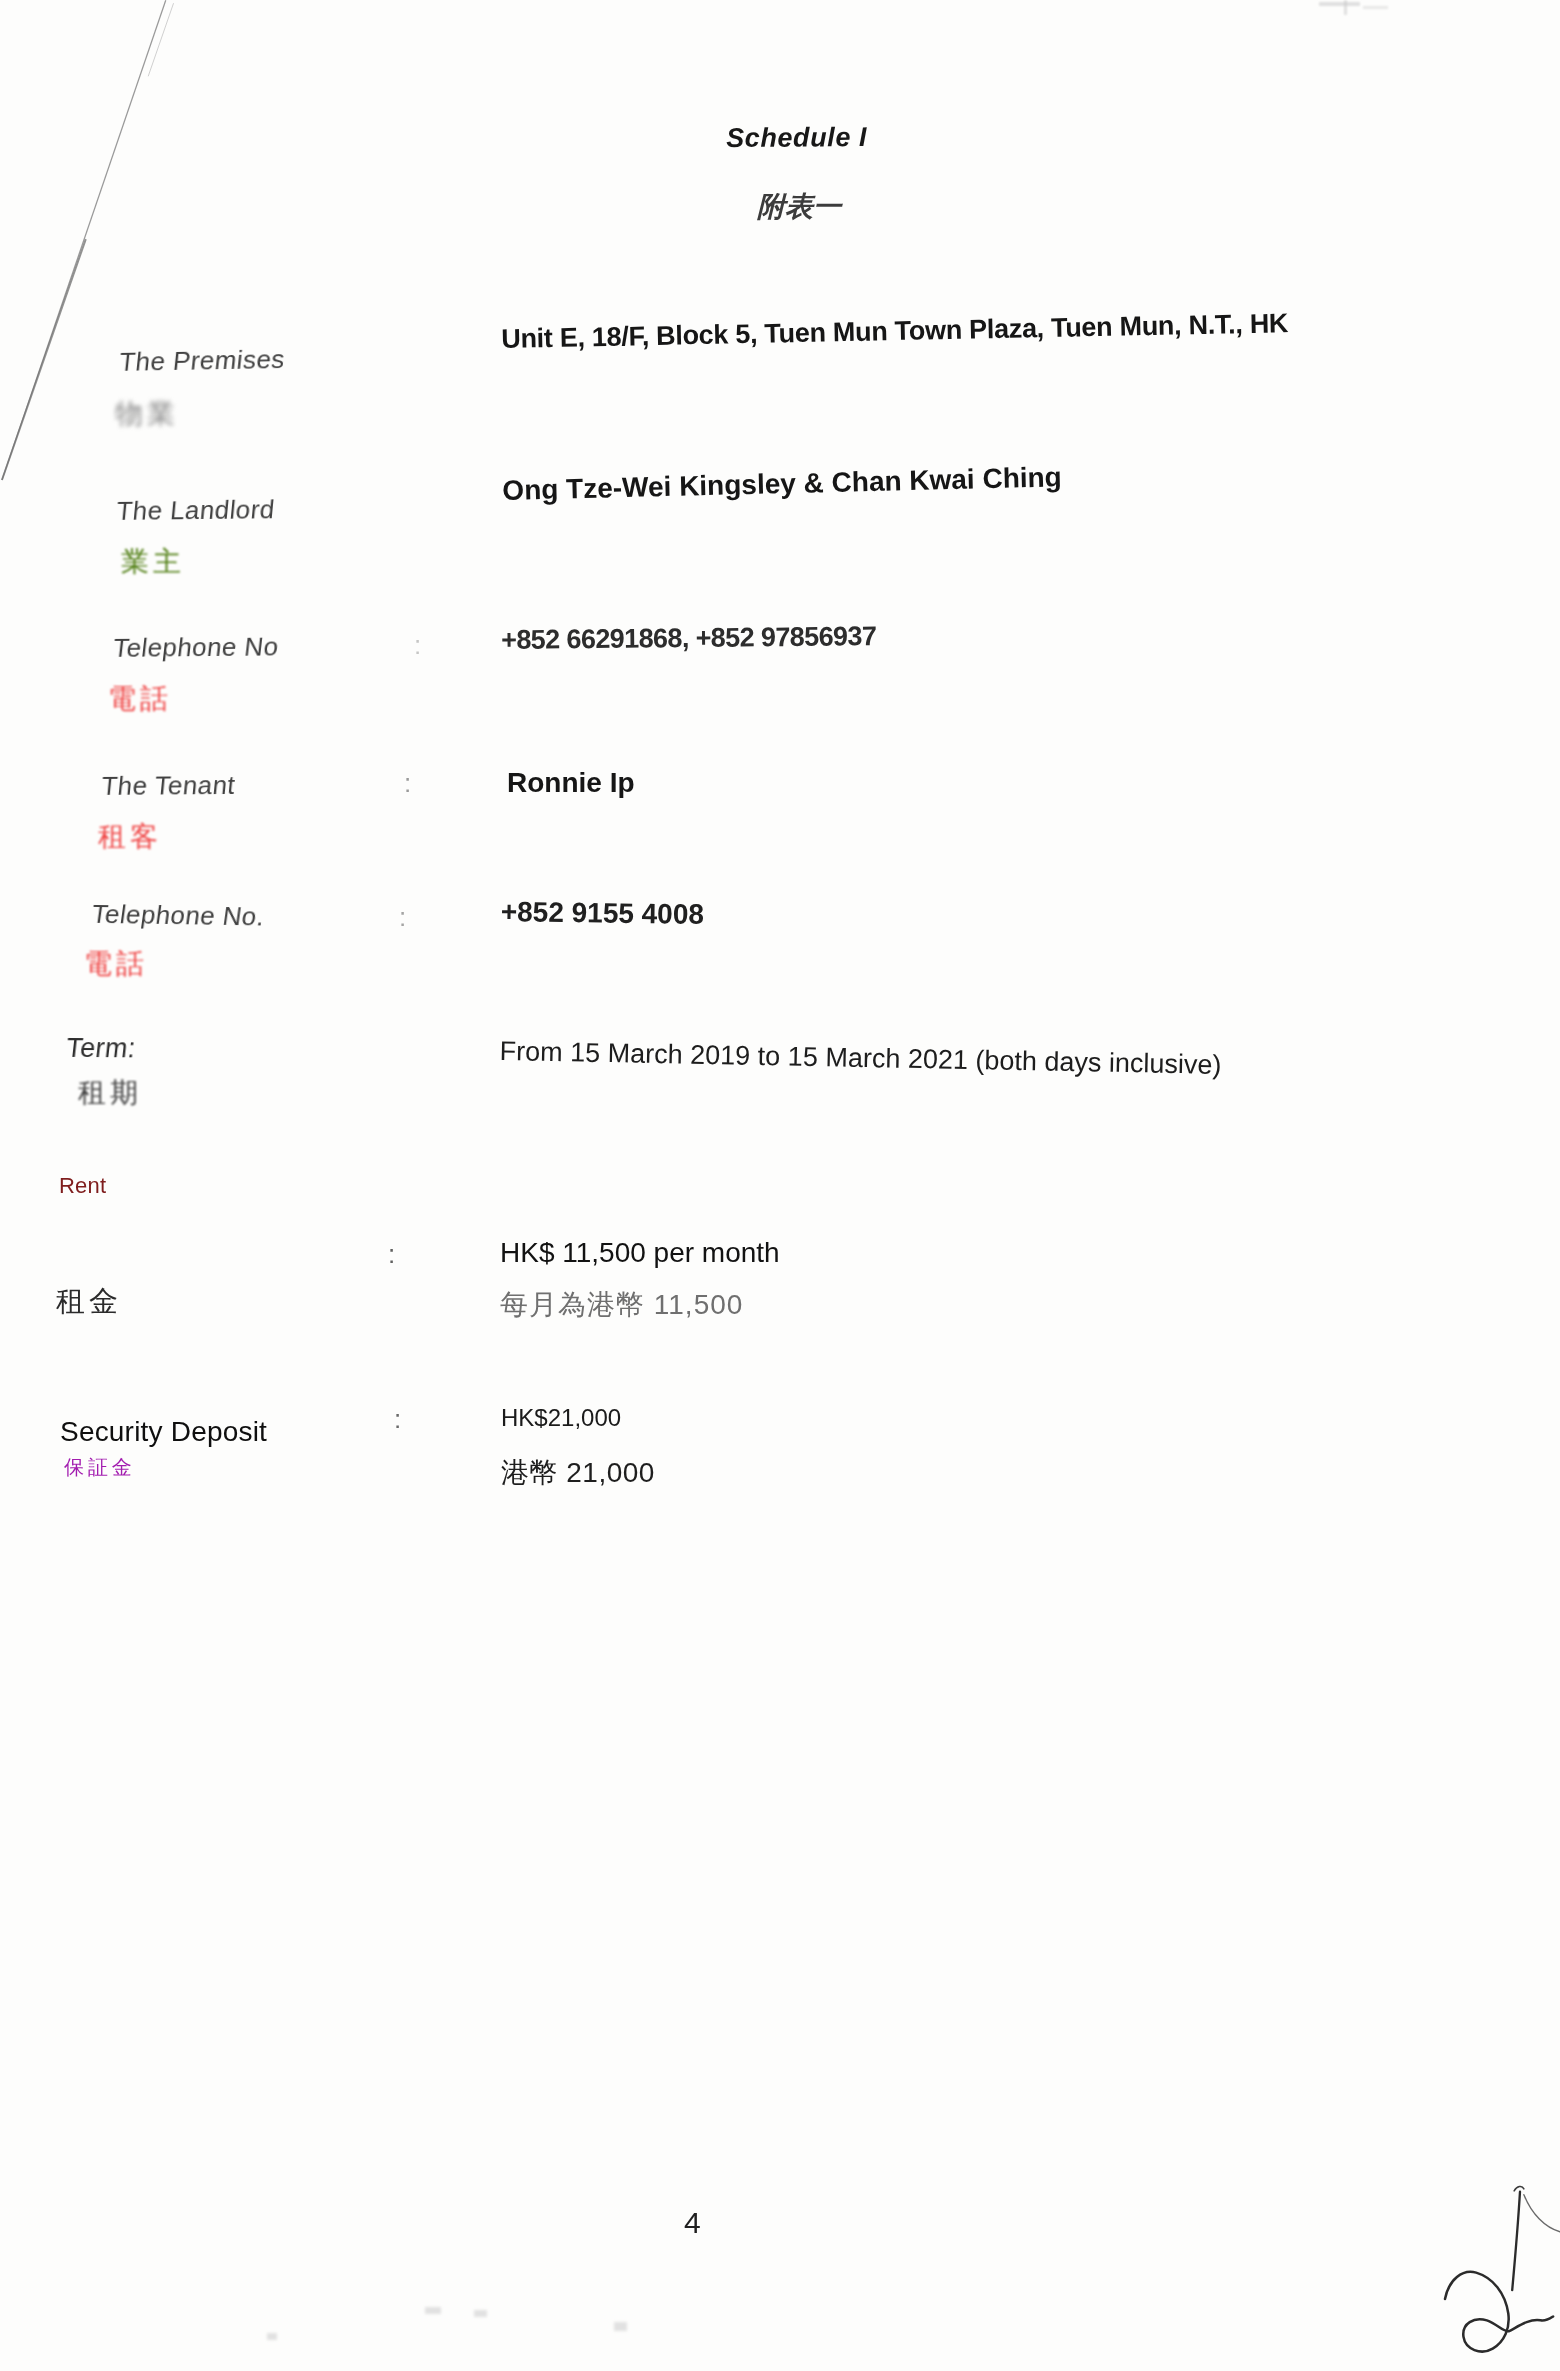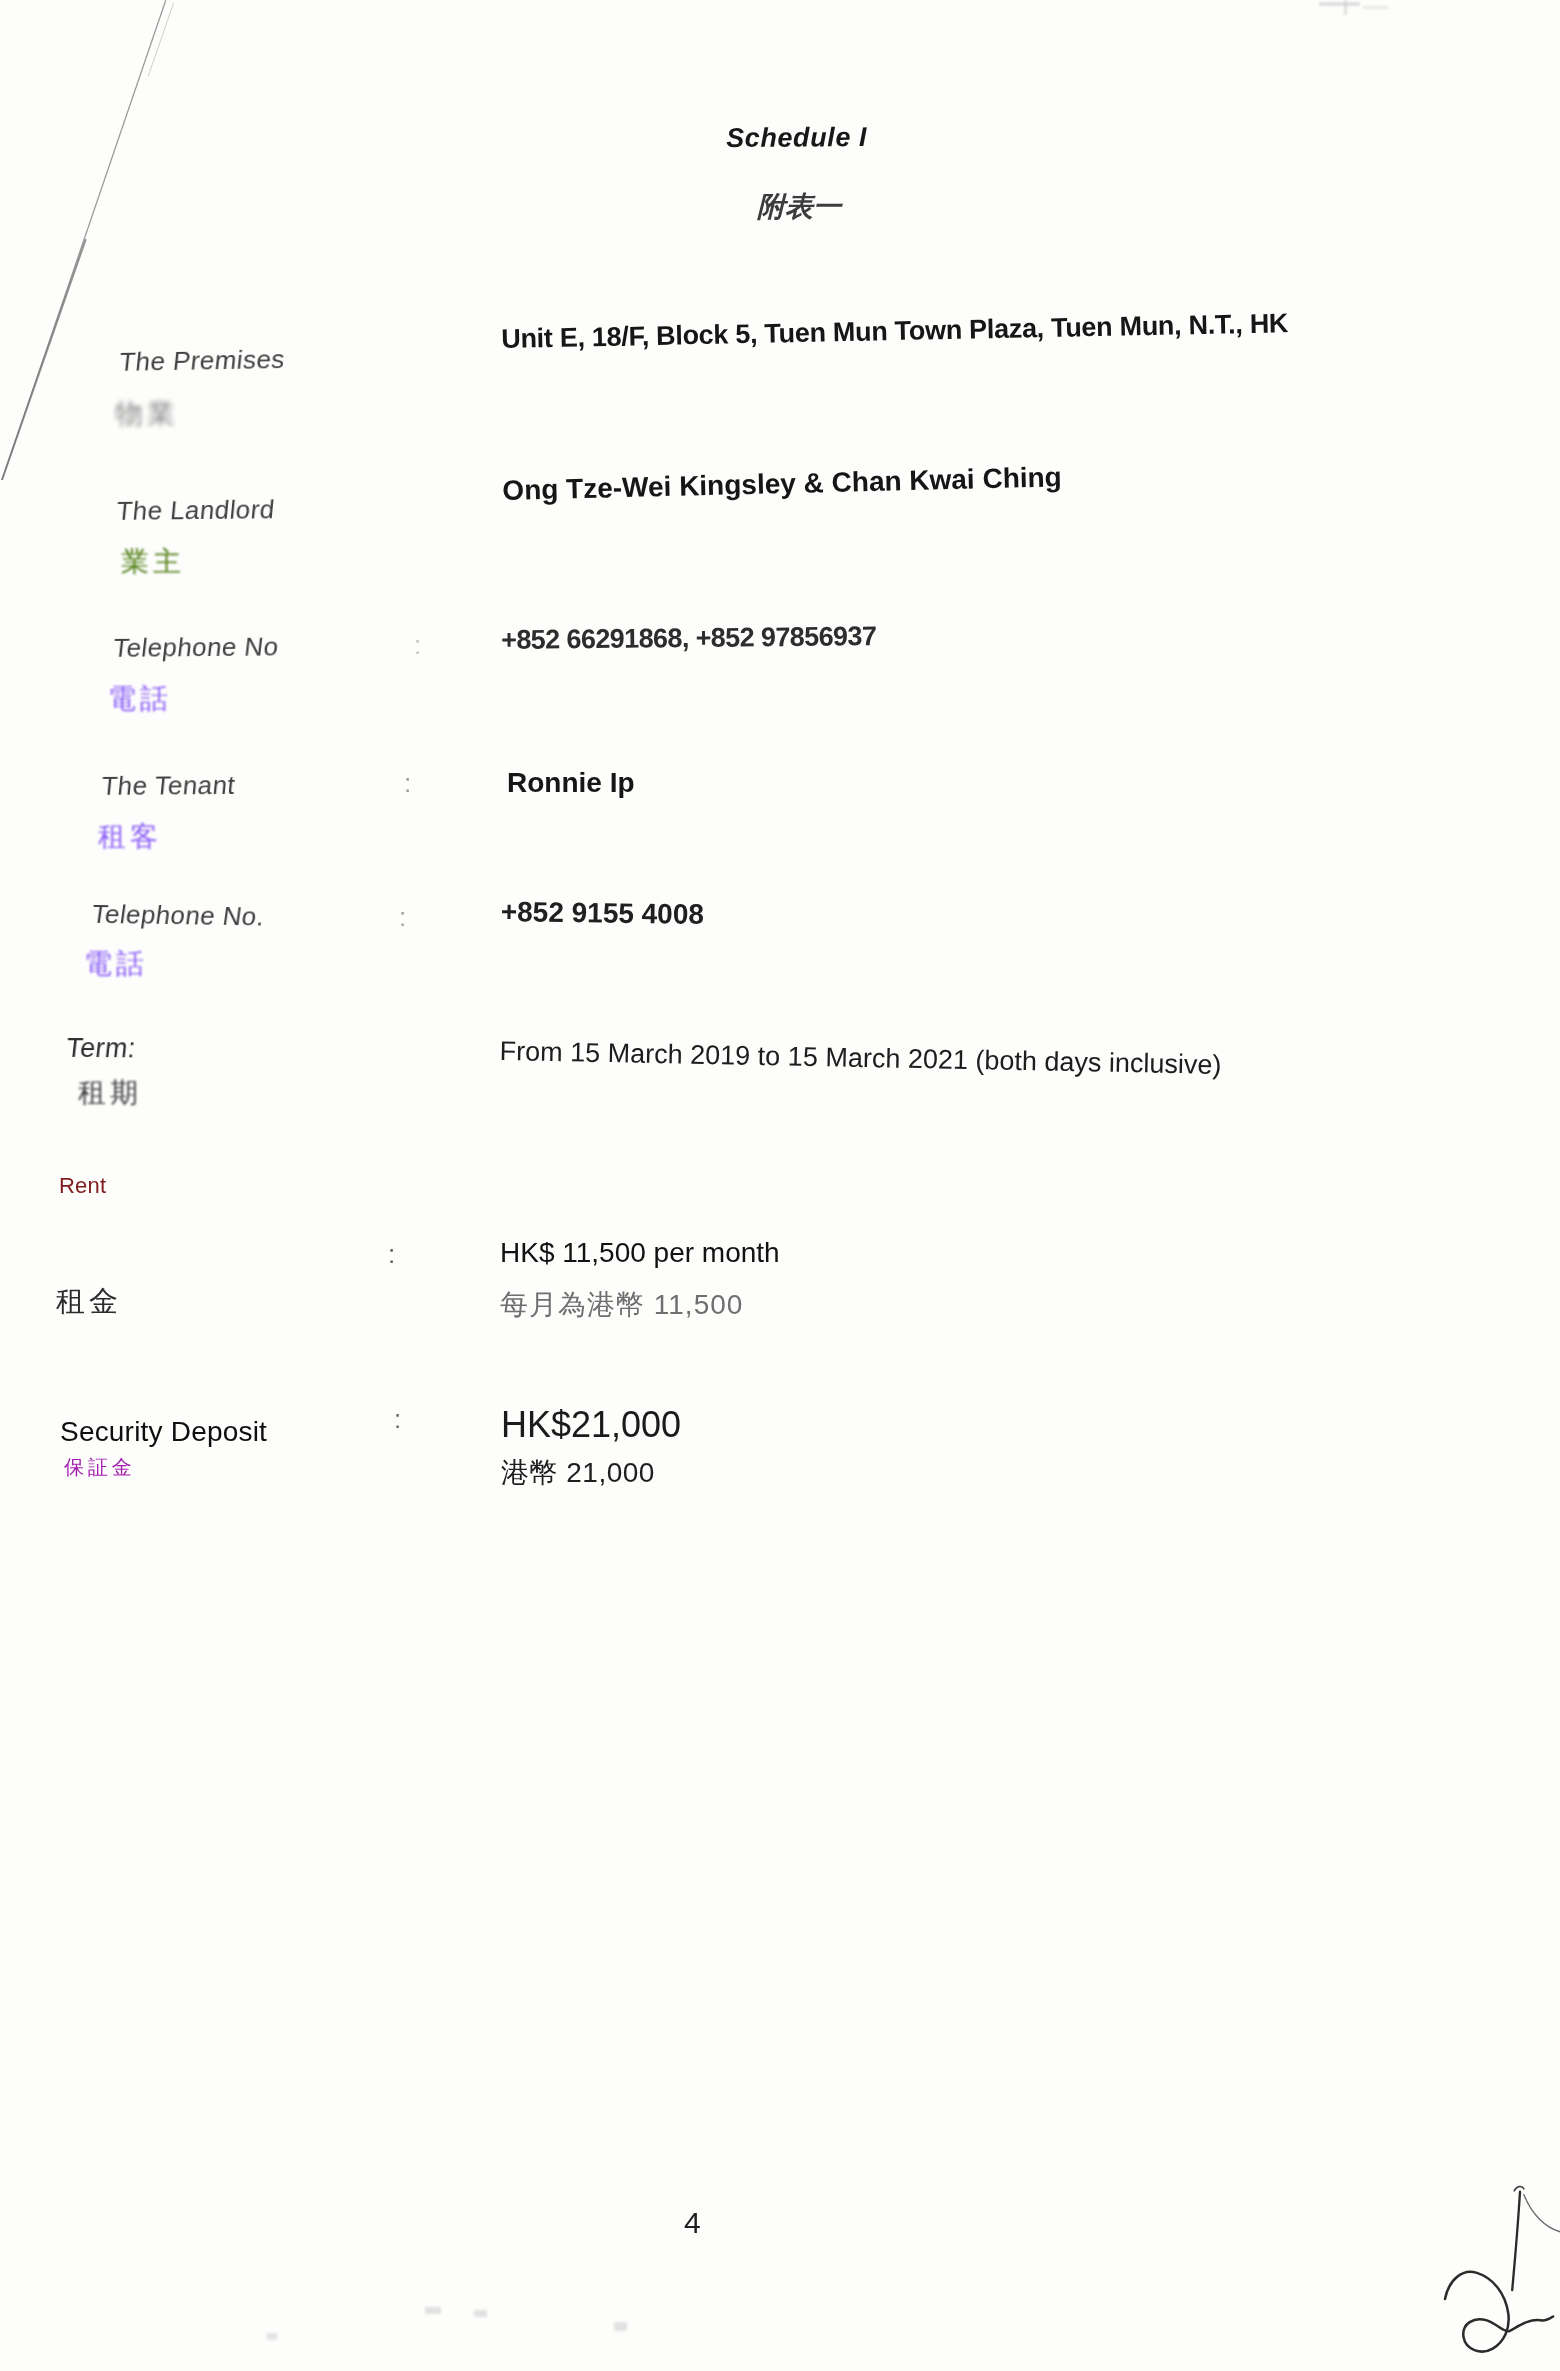--- a/index.html
+++ b/index.html
@@ -6,21 +6,21 @@
   .page{
     position:relative;width:1560px;height:2372px;background:#fdfdfc;overflow:hidden;
     font-family:"Liberation Sans","DejaVu Sans",sans-serif;color:#1a1a1a;
   }
   .abs{position:absolute;white-space:nowrap;transform-origin:left top;}
   
   #title{left:726px;top:123px;font-size:27px;font-weight:700;font-style:italic;letter-spacing:0.6px;color:#181818;transform:rotate(-.4deg);}
   #title-zh{left:757px;top:188px;font-size:28px;font-weight:700;font-style:italic;color:#3c3c3c;filter:blur(0.7px);}
   
   .lbl{font-size:26px;color:#414141;filter:blur(0.3px);letter-spacing:0.4px;}
-  .zh{font-size:28px;color:#8b5cf6;filter:blur(0.8px);letter-spacing:3.9px;}
+  .zh{font-size:28px;color:#ef4444;filter:blur(0.8px);letter-spacing:3.9px;}
   .colon{font-size:26px;color:#3a3a3a;}
   .val{font-size:27px;color:#161616;}
   
   #f0l{left:121px;top:347px;transform:skewX(-7deg) rotate(-1deg);}
   #f0z{left:115px;top:395px;color:#8a8a8a;filter:blur(2.1px);}
   #f0v{left:501px;top:324px;font-weight:700;letter-spacing:-0.3px;transform:rotate(-1.15deg);}
   #f1l{left:118px;top:496px;transform:skewX(-6deg) rotate(-.6deg);}
   #f1z{left:121px;top:543px;color:#4d7c0f;}
   #f1v{left:502px;top:475px;font-weight:700;font-size:28px;transform:rotate(-1.4deg);}
   #f2l{left:115px;top:633px;transform:skewX(-7deg) rotate(-.5deg);}
@@ -39,21 +39,21 @@
   #f5z{left:78px;top:1074px;color:#3f3f3f;}
   #f5v{left:500px;top:1036px;color:#1d1d1d;transform:rotate(1.1deg);}
   #f6l{left:59px;top:1173px;font-size:22px;color:#7f1d1d;filter:none;letter-spacing:0.2px;}
   #f6z{left:56px;top:1282px;font-size:29px;color:#2b2b2b;filter:blur(0.3px);}
   #f6c{left:388px;top:1239px;opacity:.8;}
   #f6v{left:500px;top:1237px;font-size:28px;color:#121212;}
   #f6v2{left:500px;top:1286px;font-size:28px;color:#6f6f6f;filter:blur(0.6px);letter-spacing:1px;}
   #f7l{left:60px;top:1405px;font-size:28px;color:#0f0f0f;filter:none;letter-spacing:0.2px;margin-top:11px;}
   #f7z{left:64px;top:1454px;font-size:20px;color:#a21caf;filter:blur(0.4px);}
   #f7c{left:394px;top:1404px;opacity:.75;}
-  #f7v{left:501px;top:1404px;font-size:36px;color:#1b1b1b;}
+  #f7v{left:501px;top:1404px;font-size:24px;color:#1b1b1b;}
   #f7v2{left:501px;top:1454px;font-size:28px;color:#1e1e1e;letter-spacing:0.5px;}
   #pagenum{left:684px;top:2206px;font-size:30px;color:#1f1f1f;}
   
   svg.artifact{position:absolute;}
   .smudge{position:absolute;background:#c9c9c9;opacity:.55;filter:blur(1px);}
   .speck{position:absolute;background:#d6d6d6;opacity:.7;filter:blur(1.5px);}
 </style>
 </head>
 <body>
 

